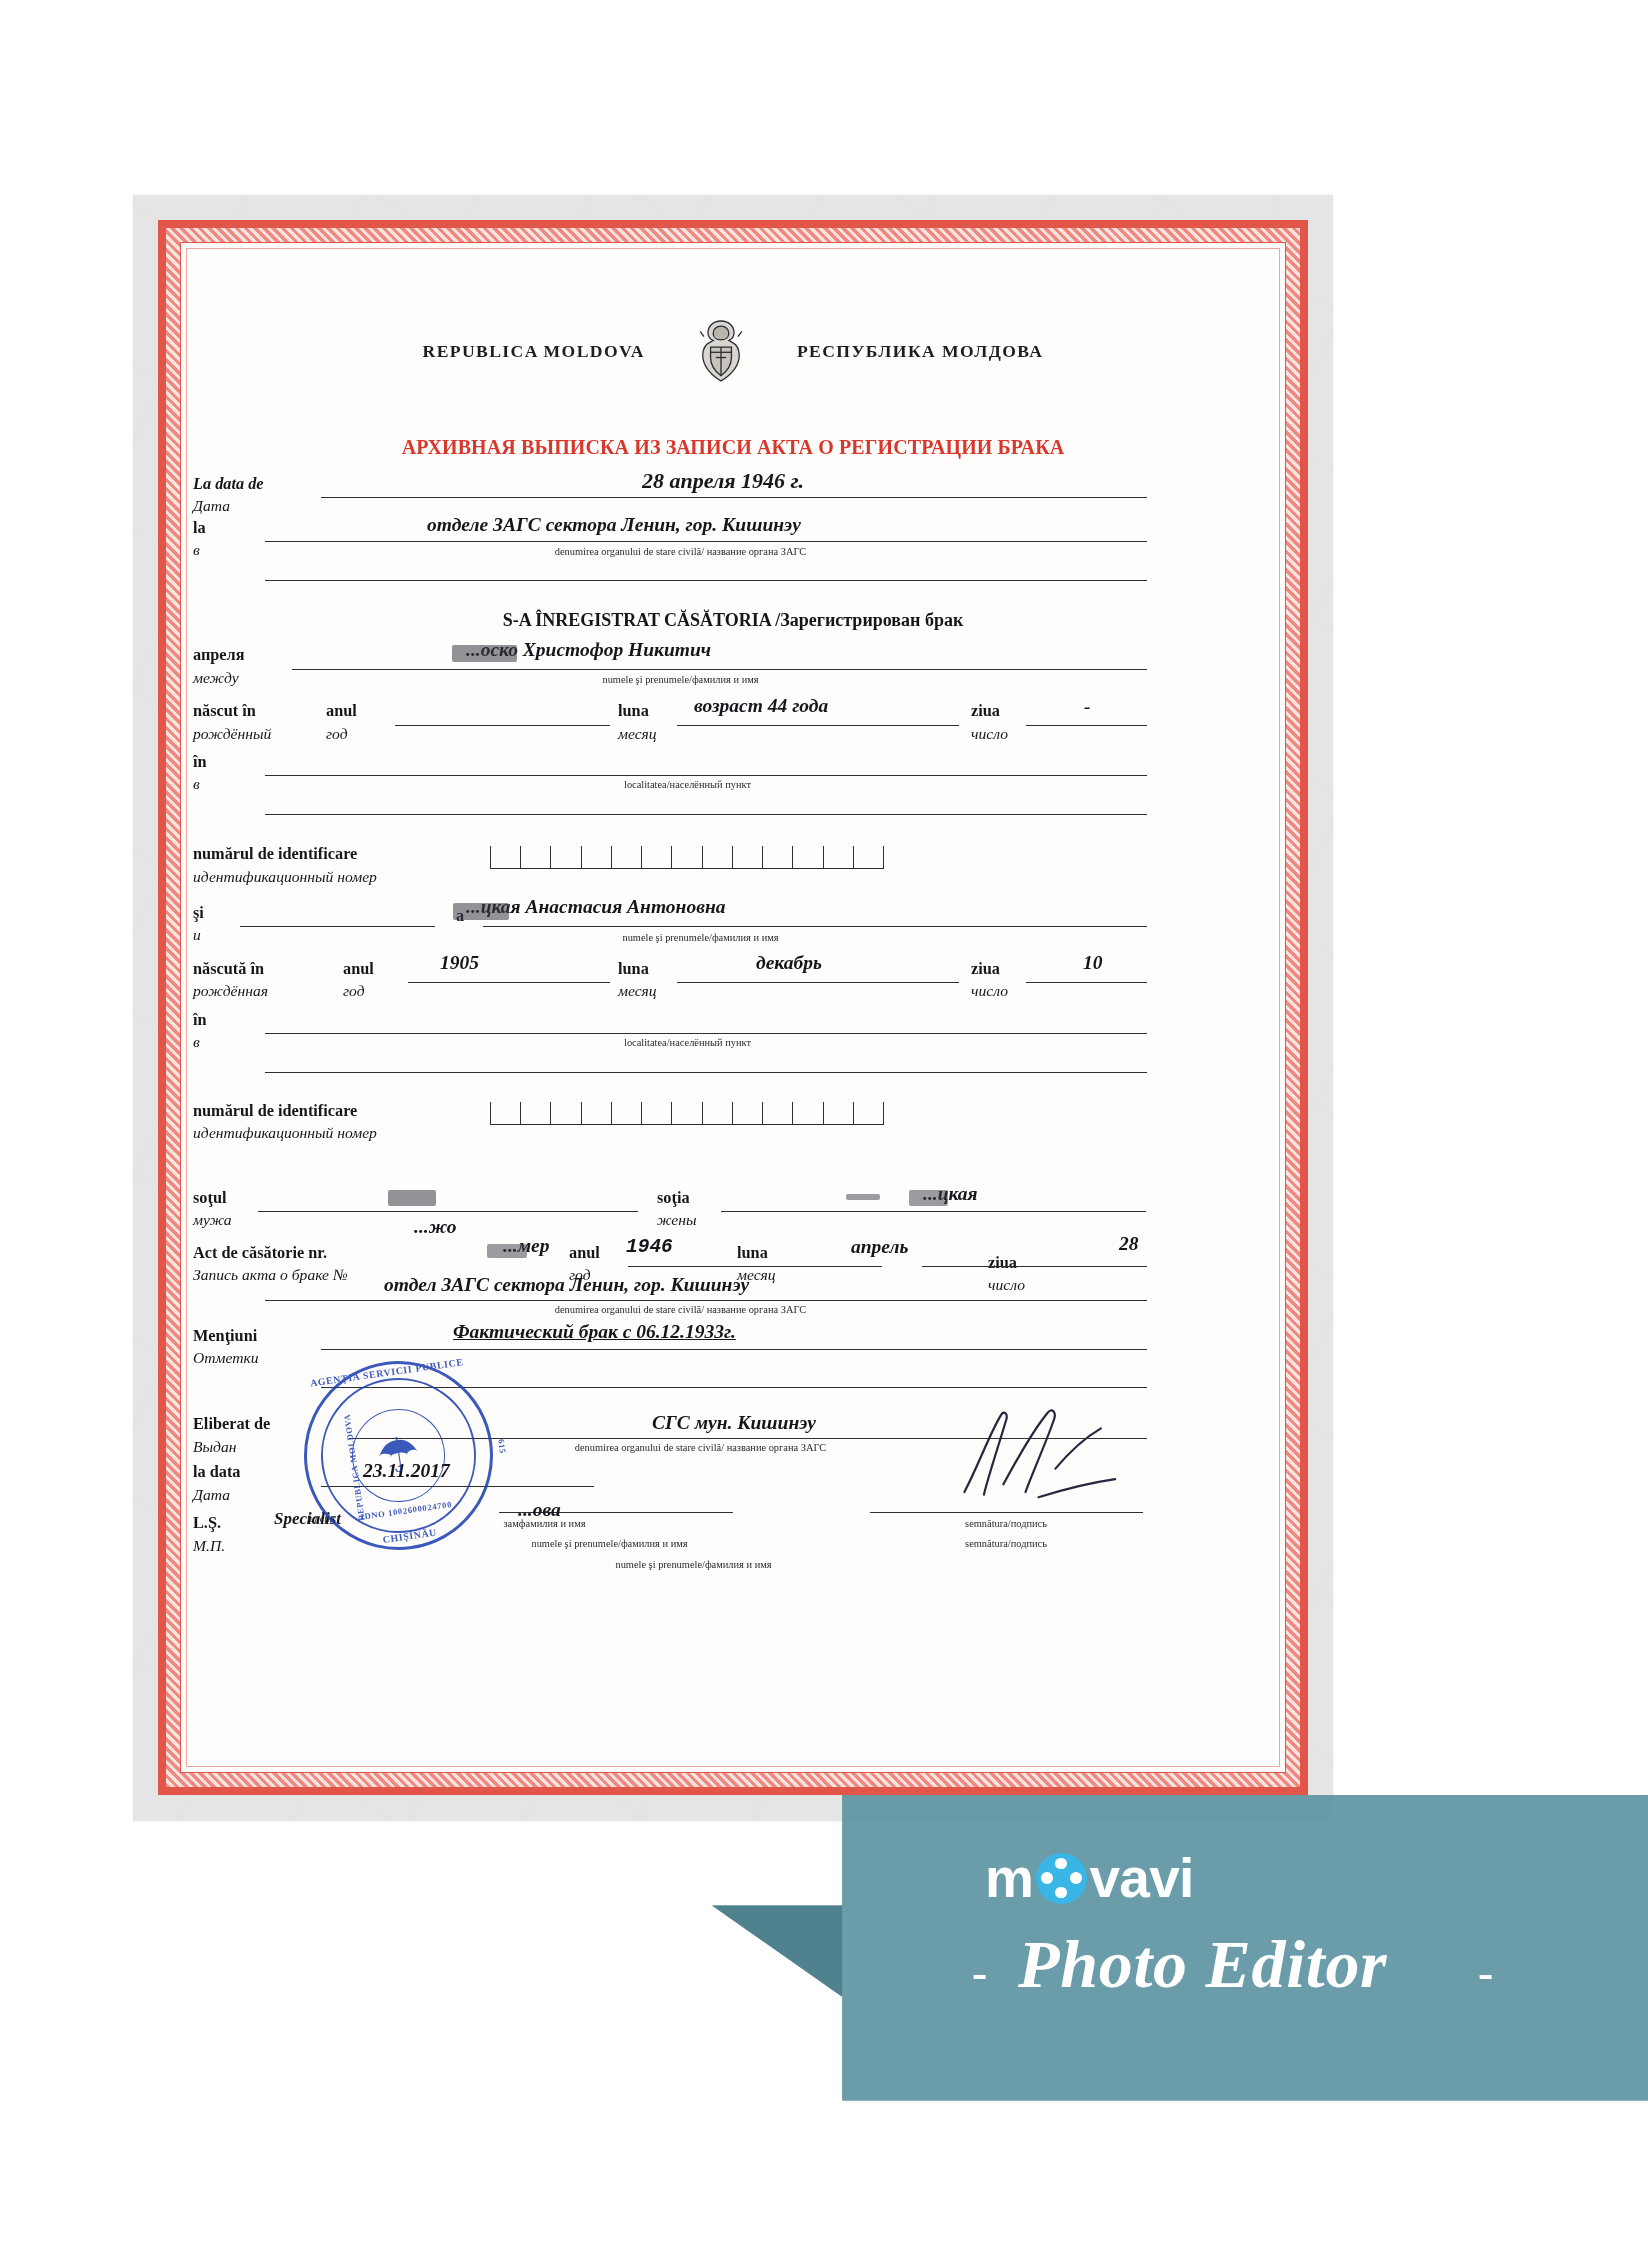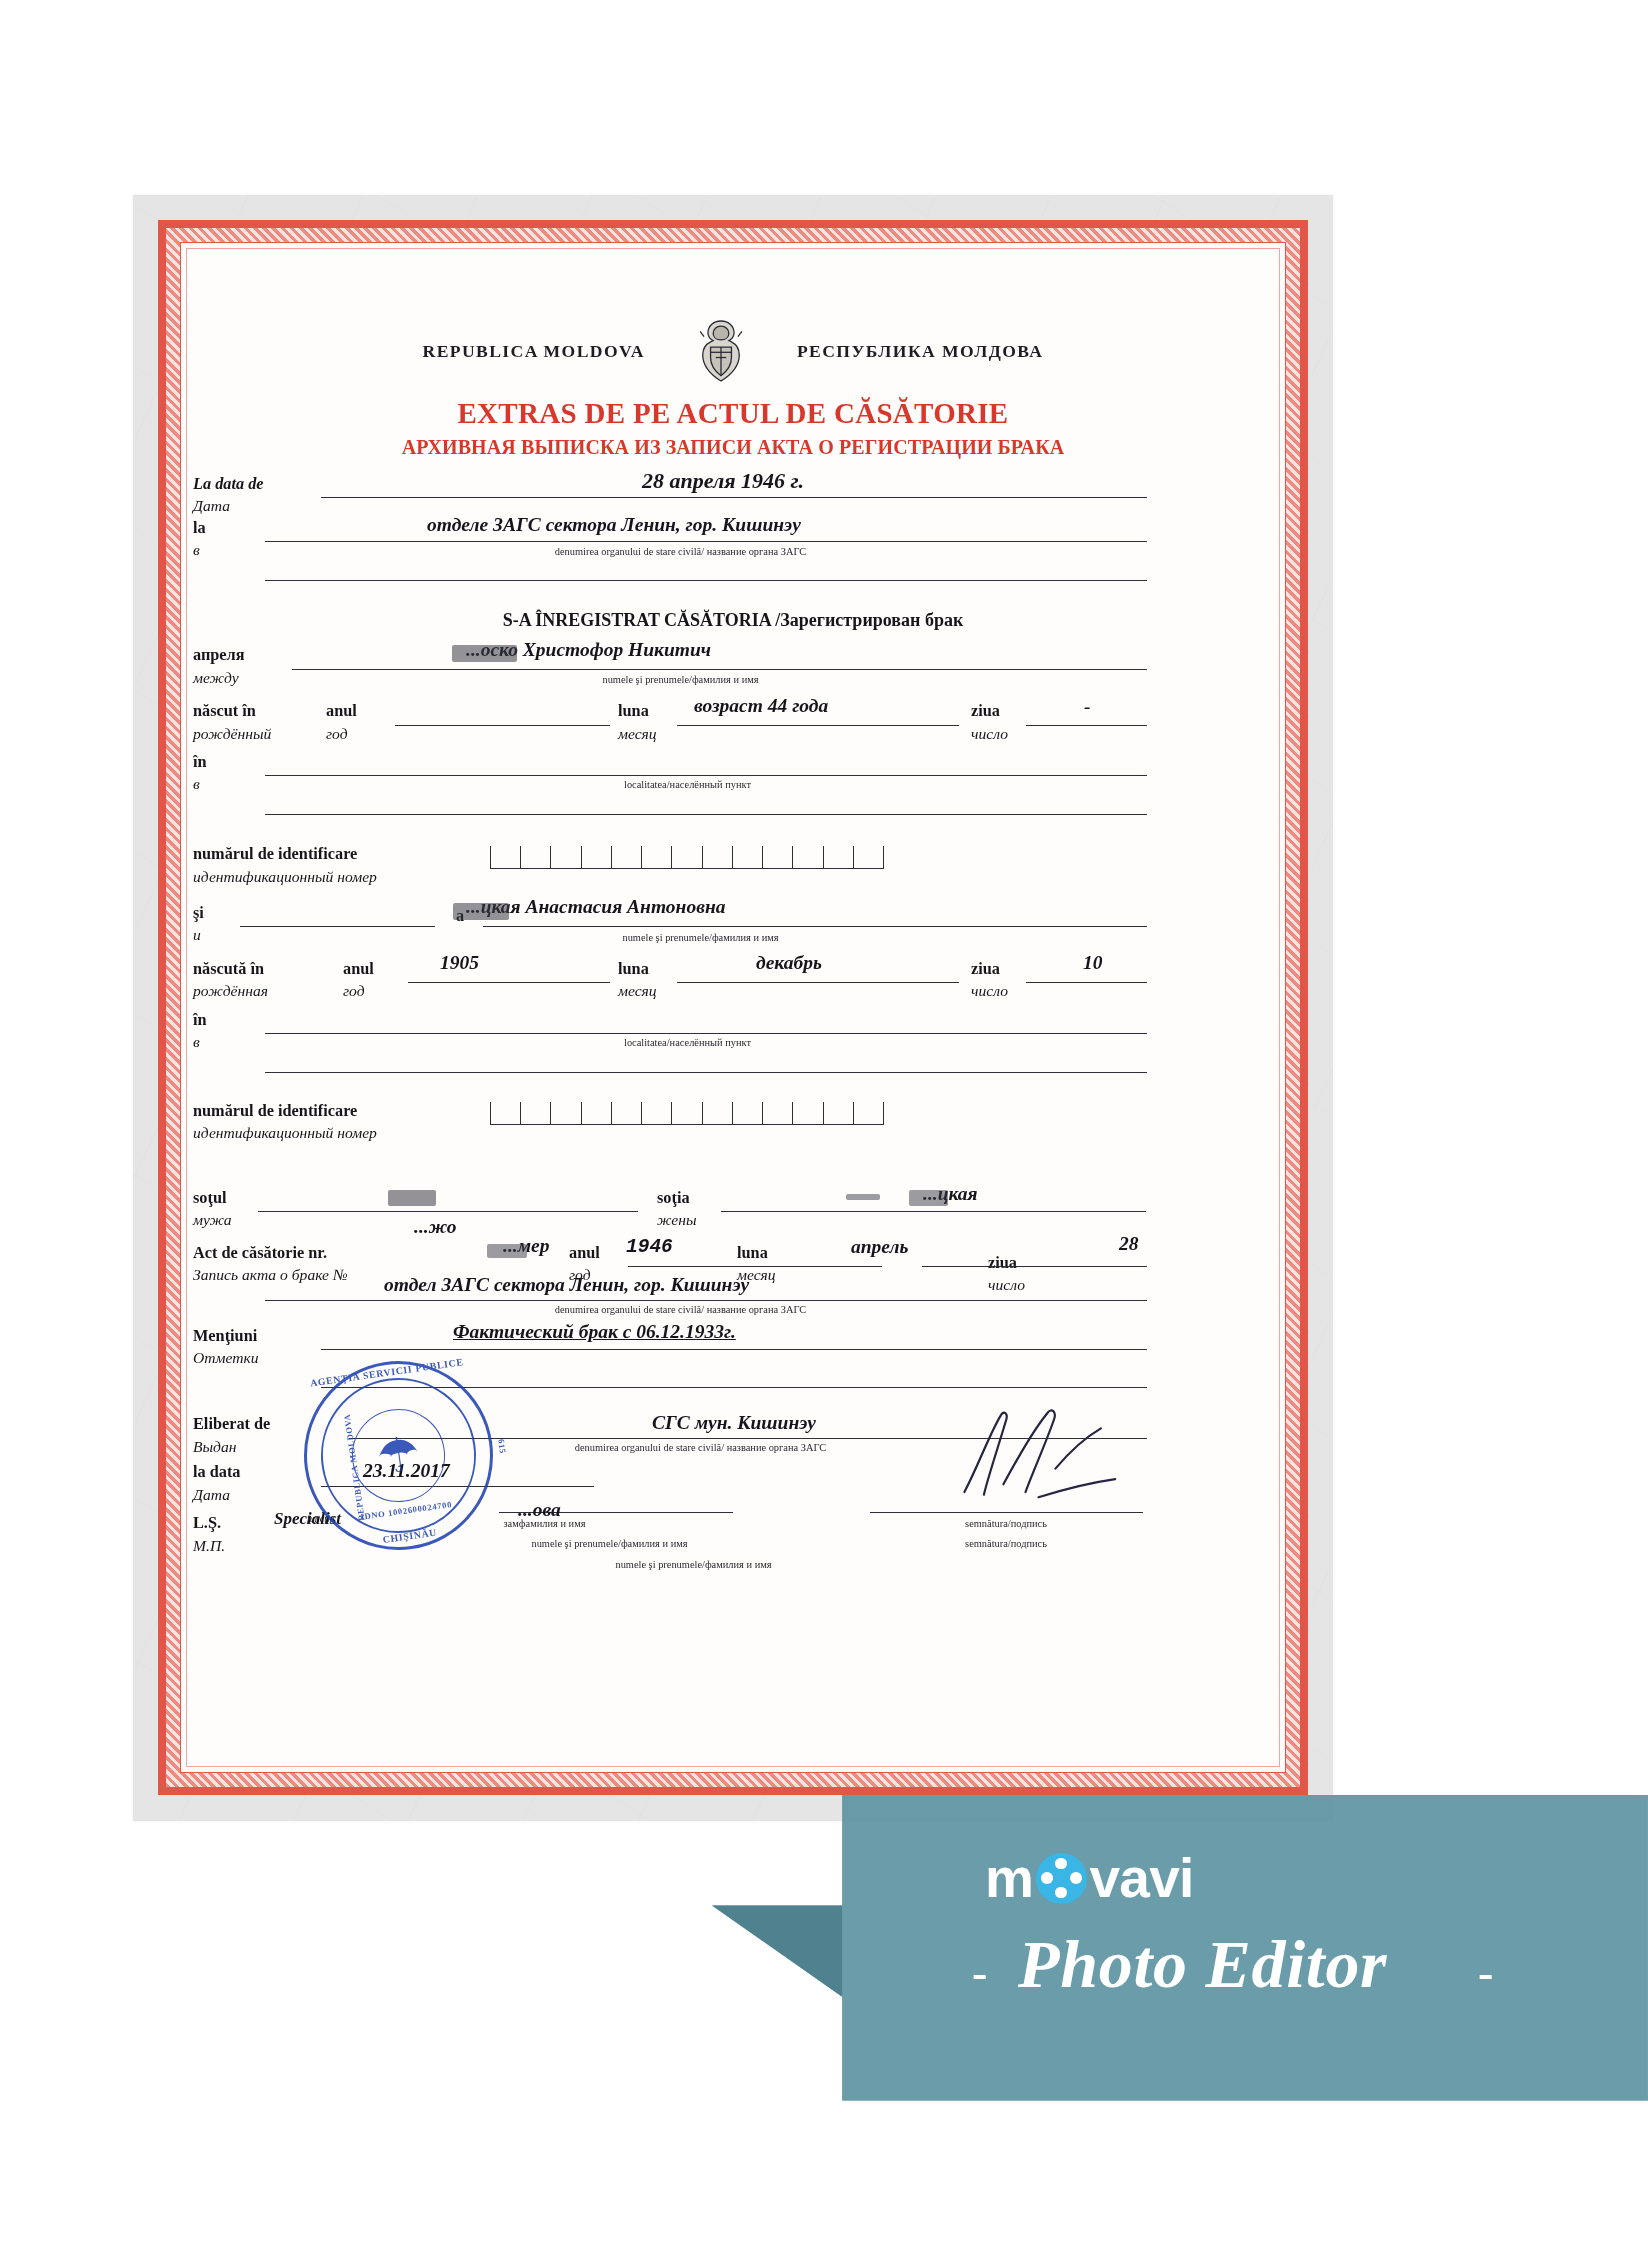--- a/index.html
+++ b/index.html
@@ -357,21 +357,20 @@
             <path d="M46 46 L46 90"></path>
             <path d="M30 54 L62 54"></path>
             <path d="M38 62 L54 62"></path>
             <path d="M20 30 L14 22 M72 30 L78 22"></path>
           </g>
         </svg>
       </div>
       <div class="hdr-state">РЕСПУБЛИКА МОЛДОВА</div>
     </div>
 
-    <div class="title-ro">EXTRAS DE PE ACTUL DE CĂSĂTORIE</div>
     <div class="title-ru">АРХИВНАЯ ВЫПИСКА ИЗ ЗАПИСИ АКТА О РЕГИСТРАЦИИ БРАКА</div>
 
     <div class="lbl" style="left:0; top:219px;font-style:italic;">La data de</div>
     <div class="lbl it" style="left:0; top:242px;">Дата</div>
     <div class="rule" style="left:128px; top:242px; width:826px;"></div>
     <div class="hand lg" style="left:449px; top:213px;">28 апреля 1946 г.</div>
 
     <div class="lbl" style="left:0; top:263px;">la</div>
     <div class="lbl it" style="left:0; top:286px;">в</div>
     <div class="rule" style="left:72px; top:286px; width:882px;"></div>

